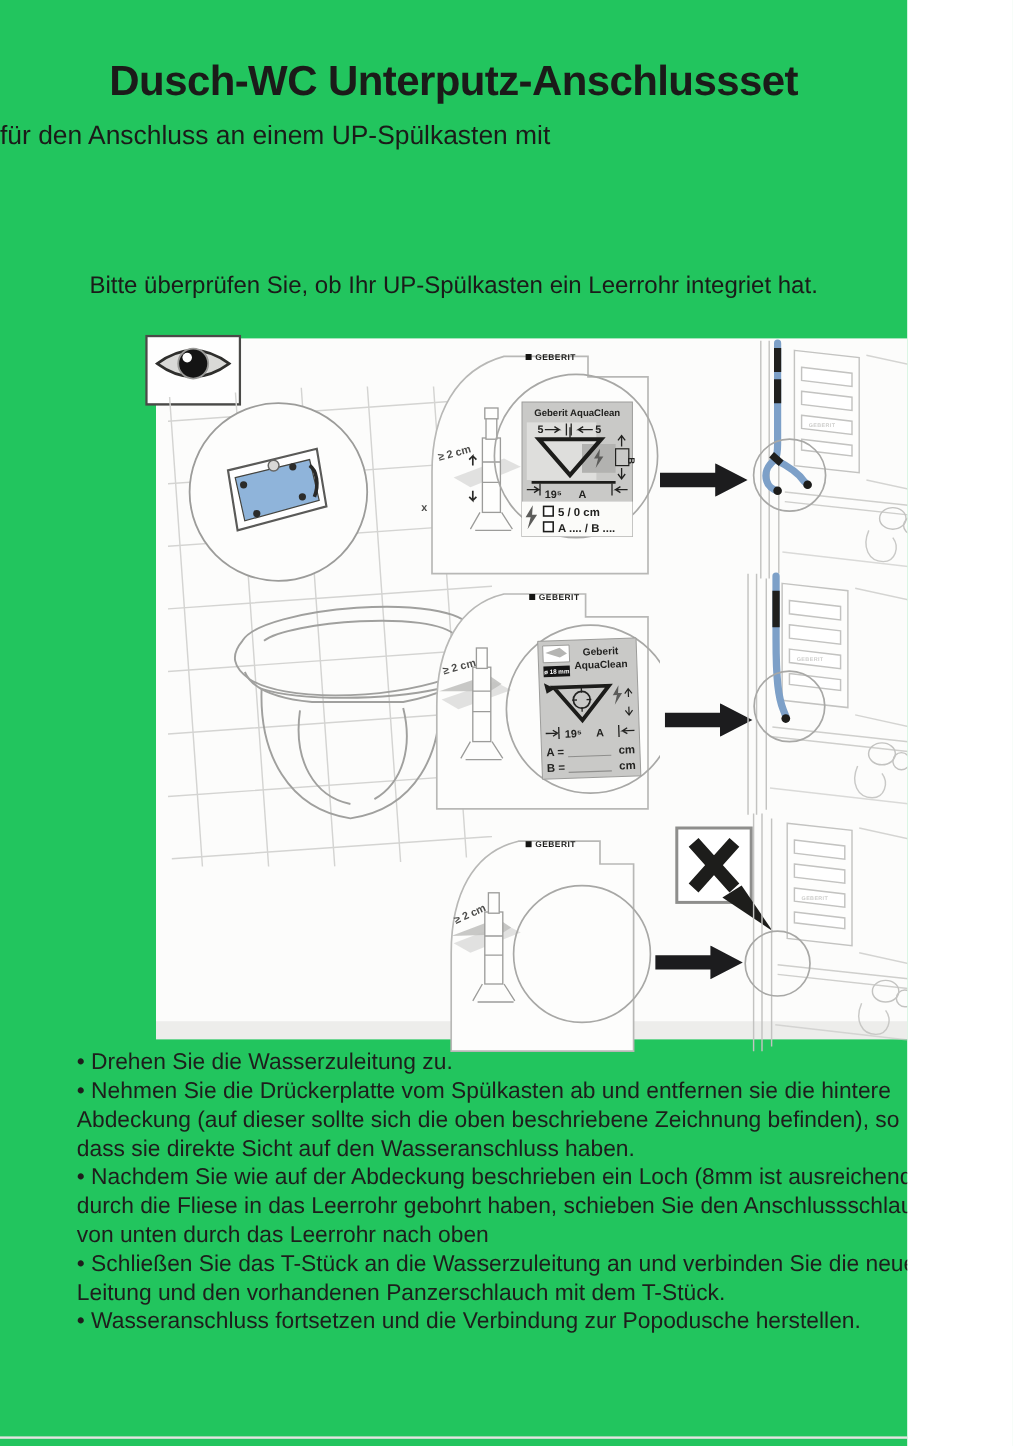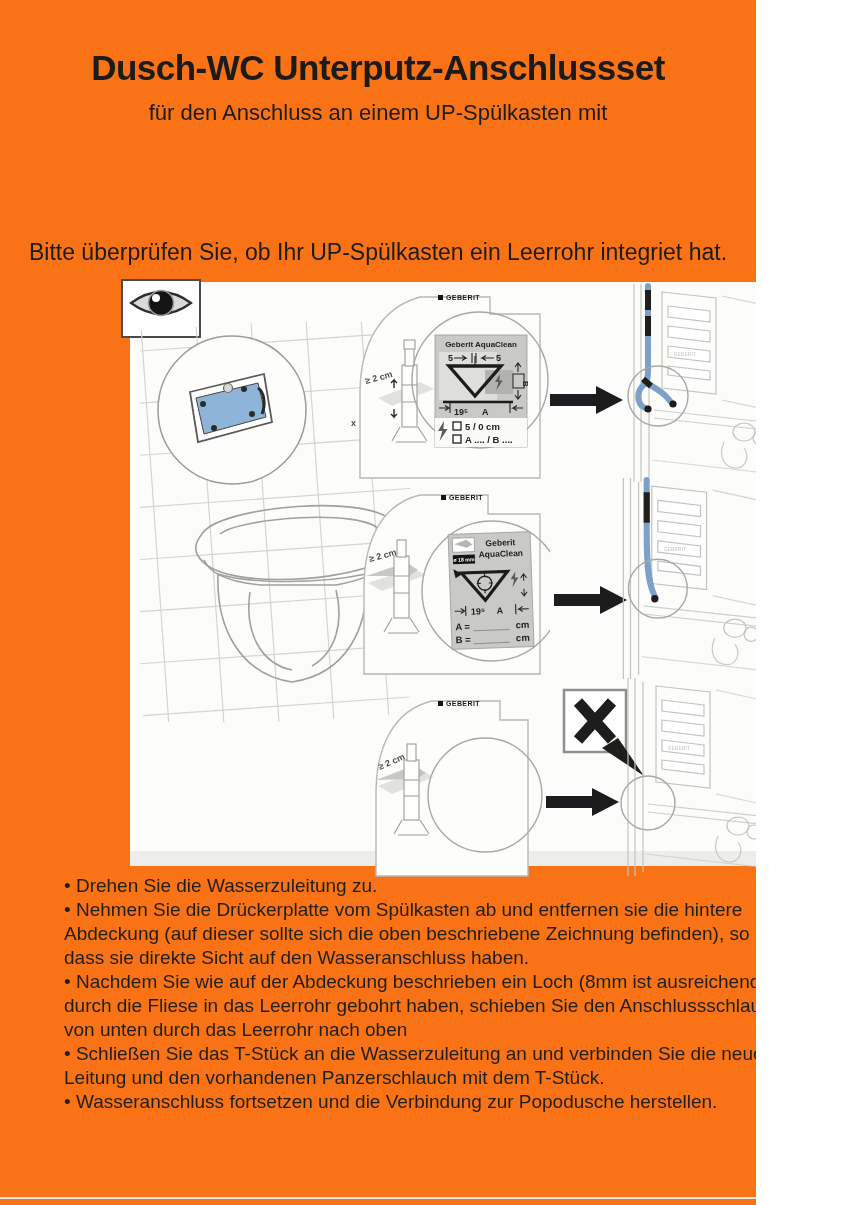--- a/index.html
+++ b/index.html
@@ -1,23 +1,23 @@
 <!DOCTYPE html>
 <html><head>
 <meta charset="utf-8">
 <style>
   html,body{margin:0;padding:0;background:#fff;}
-  .page{position:relative;width:756px;height:1205px;background:#f97316;overflow:hidden;
+  .page{position:relative;width:756px;height:1205px;background:#22c55e;overflow:hidden;
         font-family:"Liberation Sans",sans-serif;color:#1d1d1b;}
   .page-title{margin:0;position:absolute;top:48px;left:0;width:100%;text-align:center;
         font-size:35px;font-weight:700;letter-spacing:-.5px;color:#1b1b19;}
-  .subtitle{position:absolute;top:98px;left:0;width:100%;text-align:center;
+  .subtitle{position:absolute;top:98px;left:0;width:100%;
         font-size:22px;line-height:29px;color:#1b1b19;}
-  .intro{position:absolute;top:238px;left:0;width:100%;text-align:center;
-        font-size:23px;line-height:29px;color:#1b1b19;}
+  .intro{position:absolute;top:224px;left:0;width:100%;text-align:center;
+        font-size:20px;line-height:29px;color:#1b1b19;}
   .scan-bg{position:absolute;left:130px;top:282px;width:662px;height:584px;background:#fcfcfb;}
   .scan-edge{position:absolute;left:130px;top:851px;width:662px;height:15px;background:#ededeb;}
   .abs{position:absolute;}
   .bullets{position:absolute;left:64px;top:874px;width:728px;font-size:19px;line-height:24px;color:#1e1e1c;}
   .bullet-item{margin:0;}
   .footer-line{position:absolute;left:0;top:1197px;width:844px;height:2px;background:#e4e4e2;}
   
   .mag{fill:none;stroke:#a8a8a6;stroke-width:1.4px;}
   .card-outline{fill:#fdfdfc;stroke:#b8b8b6;stroke-width:1.4px;}
   .lineart{stroke:#a0a09e;fill:none;stroke-width:1.6px;}

